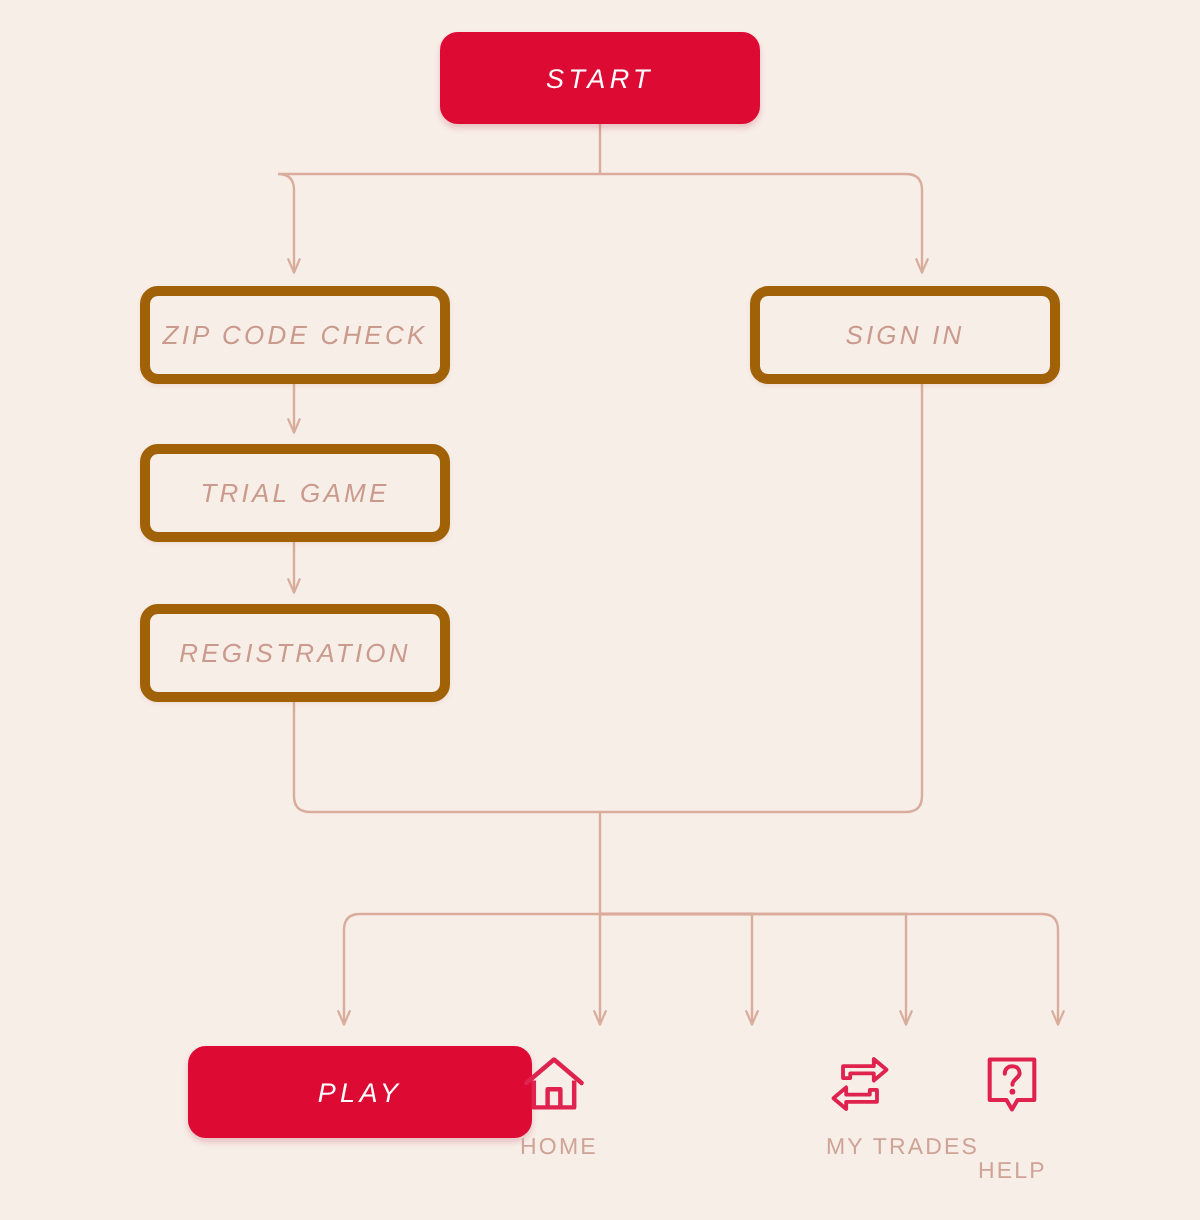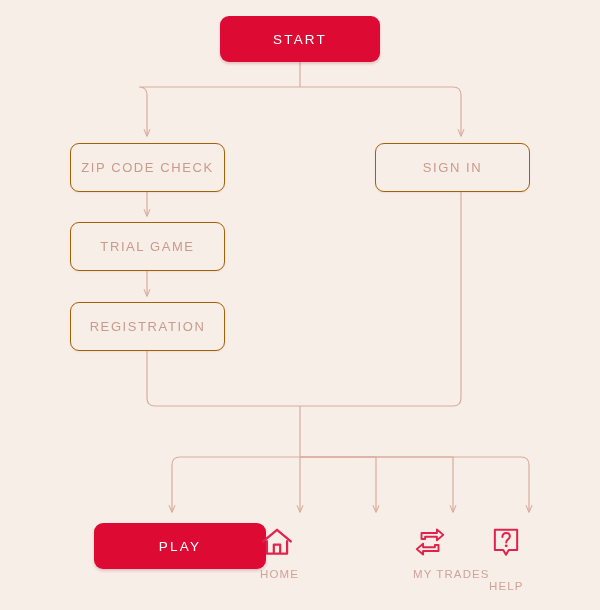--- a/index.html
+++ b/index.html
@@ -29,23 +29,24 @@
 
   
   .node {
     position: absolute;
     box-sizing: border-box;
     display: flex;
     align-items: center;
     justify-content: center;
     border-radius: 9px;
     text-align: center;
+    font-style: italic;
   }
   .node-outline {
-    border: 1px solid #a16207;
+    border: 5px solid #a16207;
     background: #F8EEE8;
     color: #CA9A8D;
     font-size: 13px;
     letter-spacing: 1.6px;
     box-shadow: 0 1px 2px rgba(190,140,120,0.16);
   }
   .node-primary {
     background: #DD0B33;
     color: #FFFFFF;
     font-size: 13.5px;

